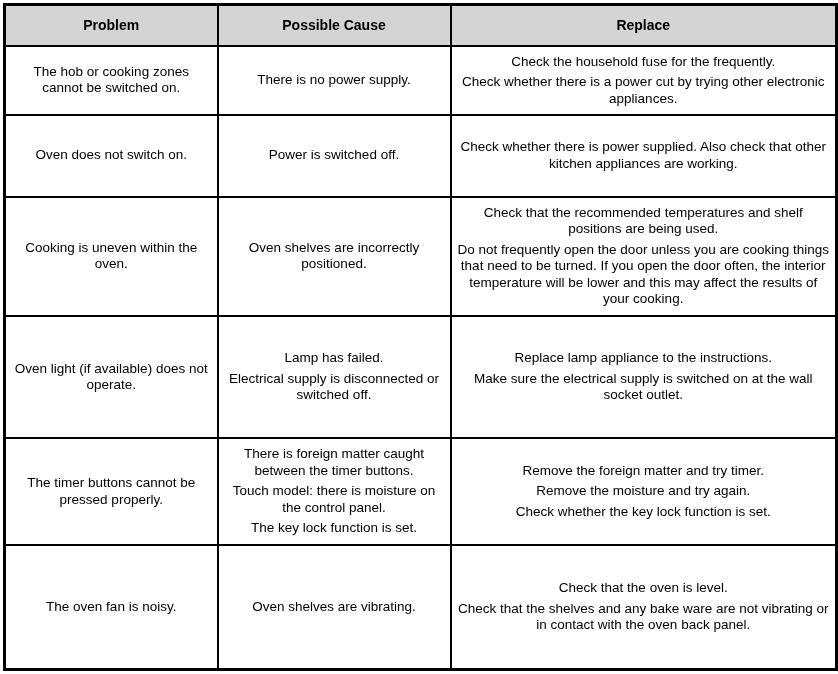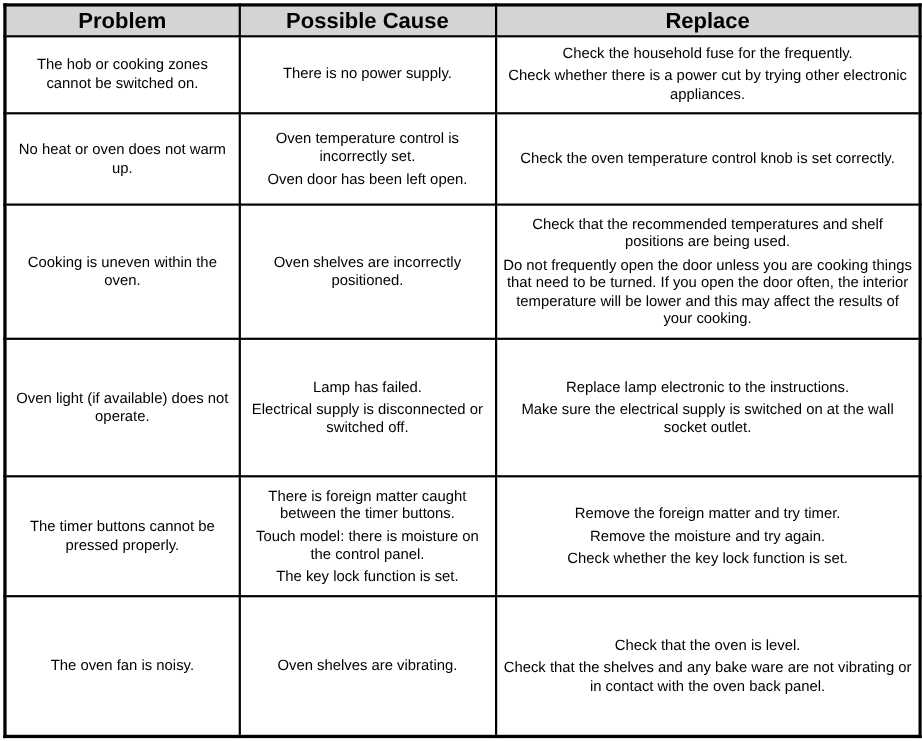--- a/index.html
+++ b/index.html
@@ -35,23 +35,23 @@
     text-align: center;
     vertical-align: middle;
     padding: 2px 6px;
     font-size: 13.5px;
     line-height: 1.22;
     overflow: hidden;
   }
   .trouble-table thead tr { height: 28px; }
   .trouble-table th {
     background: var(--header-bg);
-    font-size: 20px;
+    font-size: 14px;
     font-weight: bold;
-    padding: 0 4px;
+    padding: 11px 4px;
     margin-left: 40px;
   }
   
   .trouble-table tbody tr:nth-child(1) { height: 60px; }
   .trouble-table tbody tr:nth-child(2) { height: 80px; }
   .trouble-table tbody tr:nth-child(3) { height: 82px; }
   .trouble-table tbody tr:nth-child(4) { height: 120px; }
   .trouble-table tbody tr:nth-child(5) { height: 58px; }
   .trouble-table tbody tr:nth-child(6) { height: 122px; }
   .trouble-table tbody tr:nth-child(7) { height: 80px; }
@@ -87,28 +87,27 @@
         <td>
             <p>There is no power supply.</p>
           </td>
         <td>
             <p>Check the household fuse for the frequently.</p>
             <p>Check whether there is a power cut by trying other electronic appliances.</p>
           </td>
       </tr>
       <tr>
         <td>
-            <p>No heat or oven does not warm up.</p>
+            <p>Oven does not switch on.</p>
           </td>
         <td>
-            <p>Oven temperature control is incorrectly set.</p>
-            <p>Oven door has been left open.</p>
+            <p>Power is switched off.</p>
           </td>
         <td>
-            <p>Check the oven temperature control knob is set correctly.</p>
+            <p>Check whether there is power supplied. Also check that other kitchen appliances are working.</p>
           </td>
       </tr>
       <tr>
         <td>
             <p>Cooking is uneven within the oven.</p>
           </td>
         <td>
             <p>Oven shelves are incorrectly positioned.</p>
           </td>
         <td>
@@ -118,21 +117,21 @@
       </tr>
       <tr>
         <td>
             <p>Oven light (if available) does not operate.</p>
           </td>
         <td>
             <p>Lamp has failed.</p>
             <p>Electrical supply is disconnected or switched off.</p>
           </td>
         <td>
-            <p>Replace lamp electronic to the instructions.</p>
+            <p>Replace lamp appliance to the instructions.</p>
             <p>Make sure the electrical supply is switched on at the wall socket outlet.</p>
           </td>
       </tr>
       <tr>
         <td>
             <p>The timer buttons cannot be pressed properly.</p>
           </td>
         <td>
             <p>There is foreign matter caught between the timer buttons.</p>
             <p>Touch model: there is moisture on the control panel.</p>

